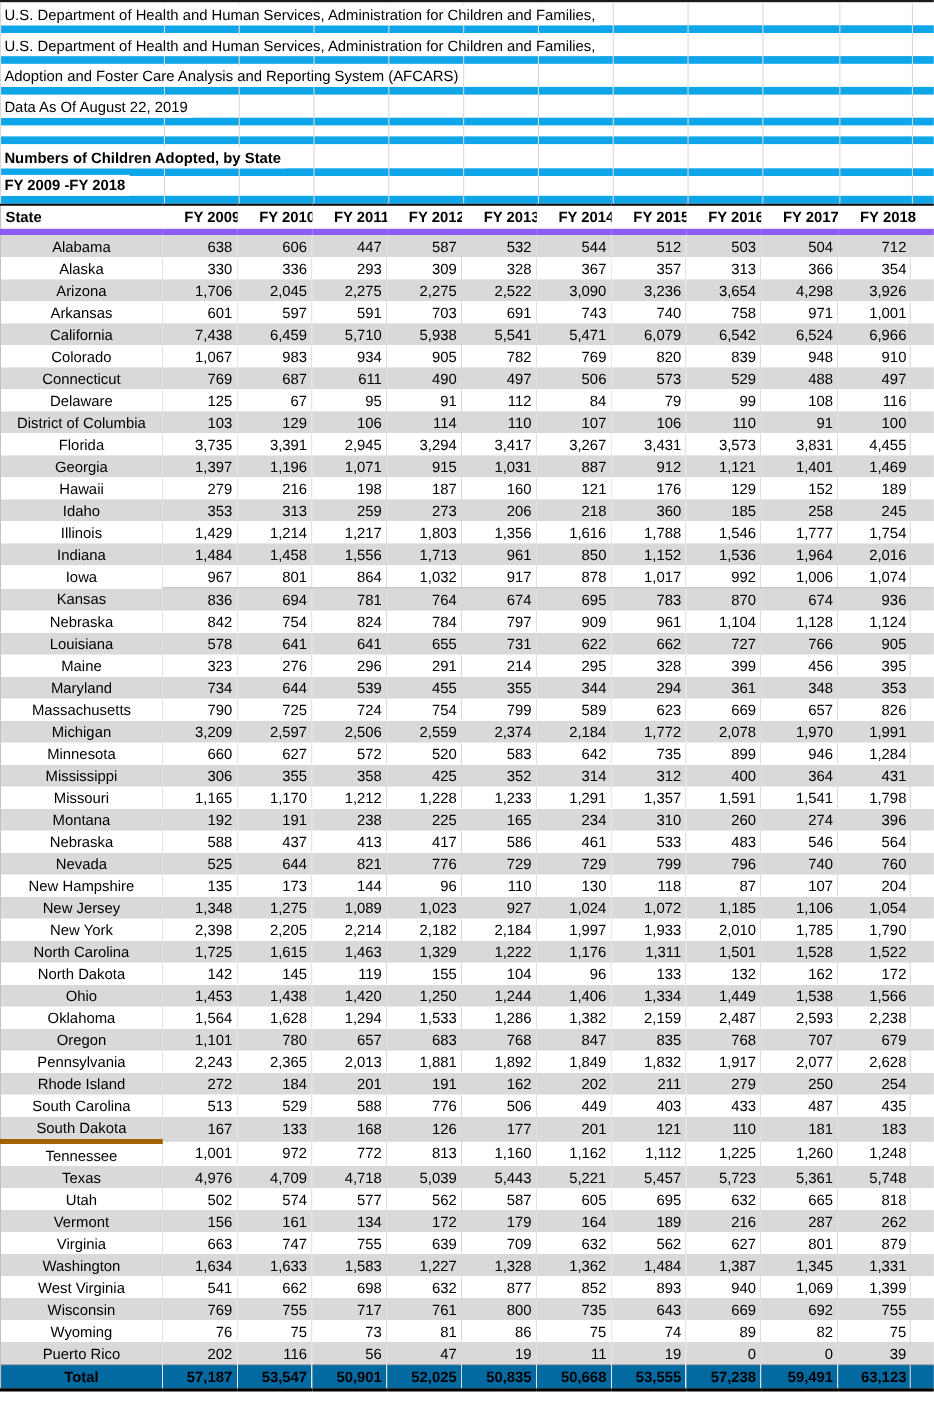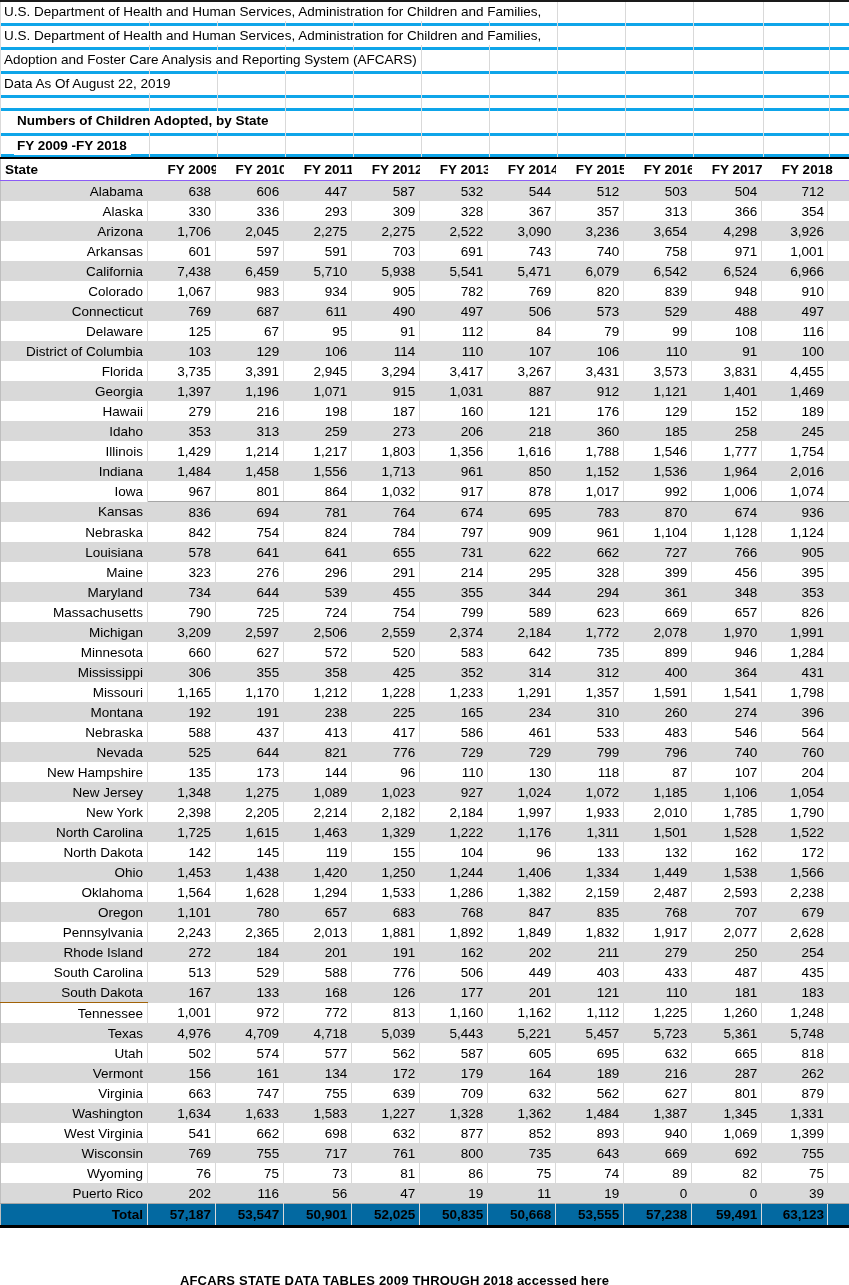--- a/index.html
+++ b/index.html
@@ -3,52 +3,52 @@
 <meta charset="utf-8">
 <style>
   html,body{margin:0;padding:0;background:#fff;color:#000;
     font-family:"Liberation Sans","DejaVu Sans",sans-serif;}
   .page{width:849px;position:relative;}
   .topbar{height:2px;background:#1a1a1a;}
 
   
   .titleblock{position:relative;border-left:1px solid #d9d9d9;}
   .gridv{position:absolute;top:0;bottom:0;width:1px;background:#d9d9d9;}
-  .trow{border-bottom:3px solid #0ea5e9;display:flex;align-items:flex-start;}
+  .trow{border-bottom:7px solid #0ea5e9;display:flex;align-items:flex-end;}
   .trow.h22{height:21px}
   .trow.h10{height:10px}
   .trow.h23{height:22px}
   .trow.h19{height:18px}
   .trow span{position:relative;z-index:1;background:#fff;white-space:nowrap;
     padding:1px 4px 1px 3px;font-size:13.5px;line-height:17px;}
-  .trow span.bold{font-weight:bold;margin-left:13px;}
+  .trow span.bold{font-weight:bold;}
 
   
   table{border-collapse:collapse;table-layout:fixed;width:849px;
     border-left:1px solid #bfbfbf;}
   col.c-state{width:147px}
   col.c-fy{width:68px}
   col.c-fy17{width:70px}
   col.c-fy18{width:87px}
   th{font-size:13.5px;font-weight:bold;text-align:center;height:21px;
     padding:0 20px;background:#fff;border-top:2px solid #000;
-    border-bottom:1px solid #8b5cf6;overflow:hidden;white-space:nowrap;}
+    border-bottom:6px solid #8b5cf6;overflow:hidden;white-space:nowrap;}
   th.state{text-align:left;padding-left:4px;}
   th.fy18{padding-right:21px;}
   td{font-size:13.5px;height:20px;padding:0 4px;text-align:right;
     border-right:1px solid #d9d9d9;overflow:hidden;white-space:nowrap;
     position:relative;}
-  td.state{text-align:right;}
+  td.state{text-align:center;}
   td.fy18{padding-right:25px;border-right:none;}
   td.fy18::after{content:"";position:absolute;right:21px;top:0;bottom:0;
     width:1px;background:#d9d9d9;}
   tbody tr:nth-child(odd) td{background:#d9d9d9;}
   tbody tr:nth-child(even) td{background:#ffffff;}
   tr.seam-nums td:not(.state){border-bottom:1px solid #a6a6a6;}
-  tr.seam-state td.state{border-bottom:1px solid #a16207;}
+  tr.seam-state td.state{border-bottom:5px solid #a16207;}
   tfoot td{background:#0369a1;font-weight:bold;height:21px;
     border-top:1px solid #a6a6a6;border-bottom:3px solid #000;}
 
   
   .caption{width:849px;margin-top:27px;text-align:center;
     padding-right:60px;box-sizing:border-box;
     font-size:13px;font-weight:bold;letter-spacing:0.2px;}
   .spacer{height:18px;}
 </style>
 </head>

